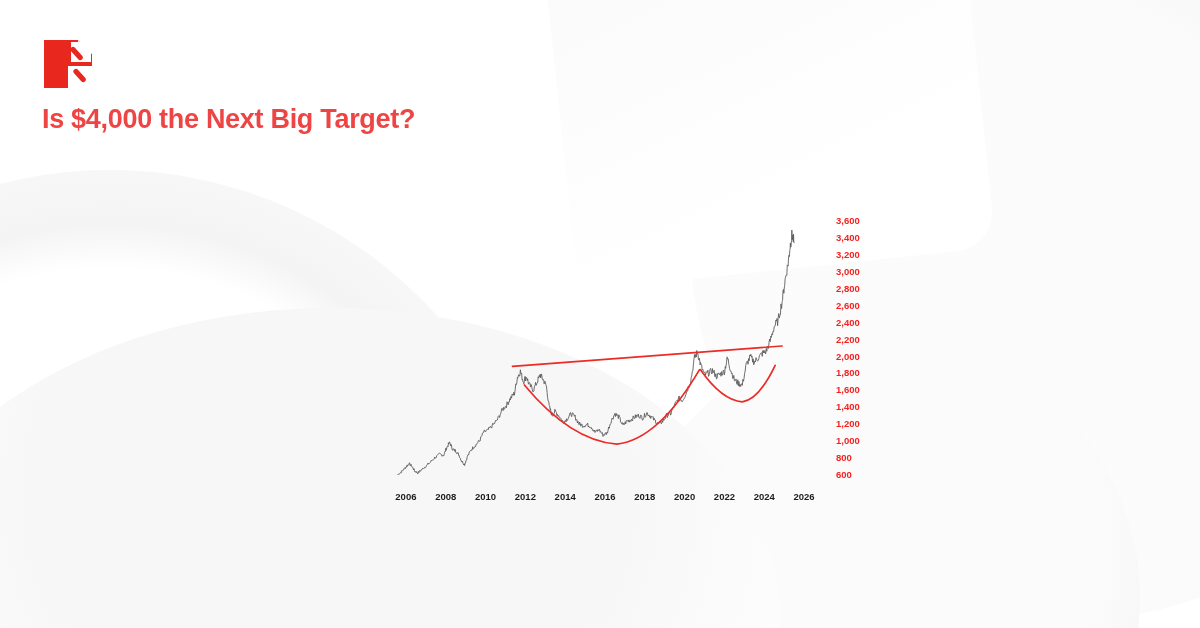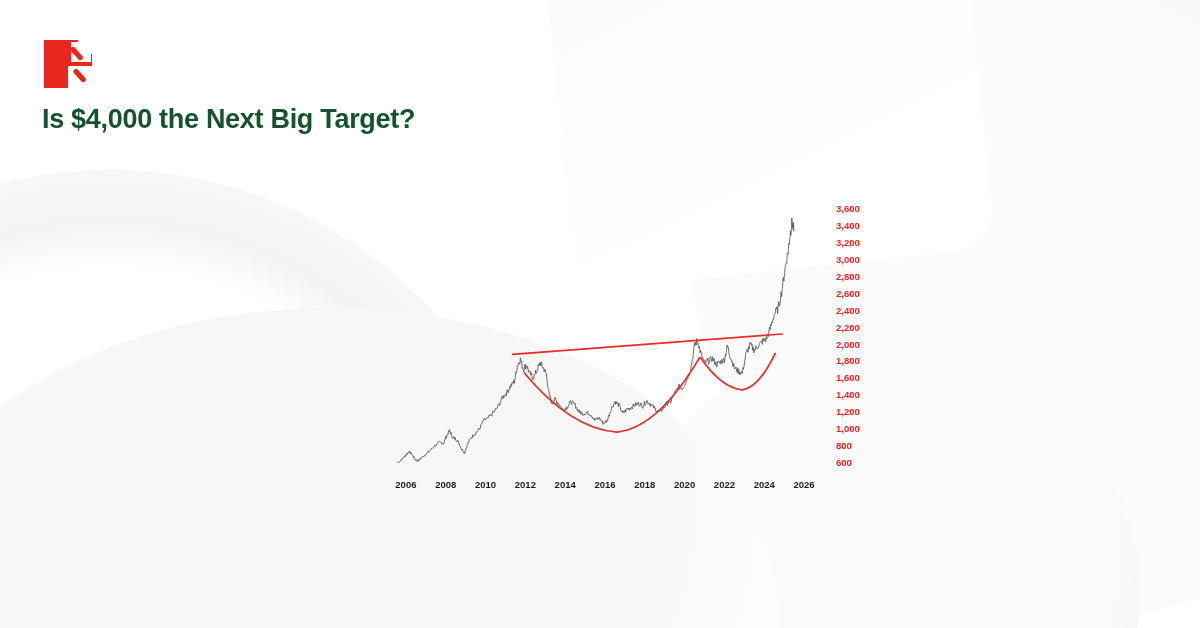--- a/index.html
+++ b/index.html
@@ -35,25 +35,25 @@
   .blob-bottom{
     left:-120px;bottom:-300px;width:900px;height:620px;
     background:radial-gradient(ellipse at 50% 30%, #f7f7f8 0 45%, #fcfcfc 70%, #ffffff 100%);
   }
 
   
   .brand{position:absolute;left:44px;top:40px;width:48px;height:48px;}
   .page-title{
     position:absolute;left:42px;top:104px;
     font-size:27px;font-weight:bold;letter-spacing:-.3px;
-    color:#14532d;white-space:nowrap;
+    color:#ef4444;white-space:nowrap;
   }
 
   
-  .chart-wrap{position:absolute;left:378px;top:188px;width:510px;height:320px;}
+  .chart-wrap{position:absolute;left:378px;top:200px;width:510px;height:320px;}
   .chart-svg{display:block;}
   .ytick{fill:#f5221f;font-size:9.5px;font-weight:bold;font-family:"Liberation Sans",sans-serif;}
   .xtick{fill:#1c1c1c;font-size:9.5px;font-weight:bold;font-family:"Liberation Sans",sans-serif;text-anchor:middle;}
 </style>
 </head>
 <body>
 
 <div class="stage">
 
   <div class="bg-layer">

